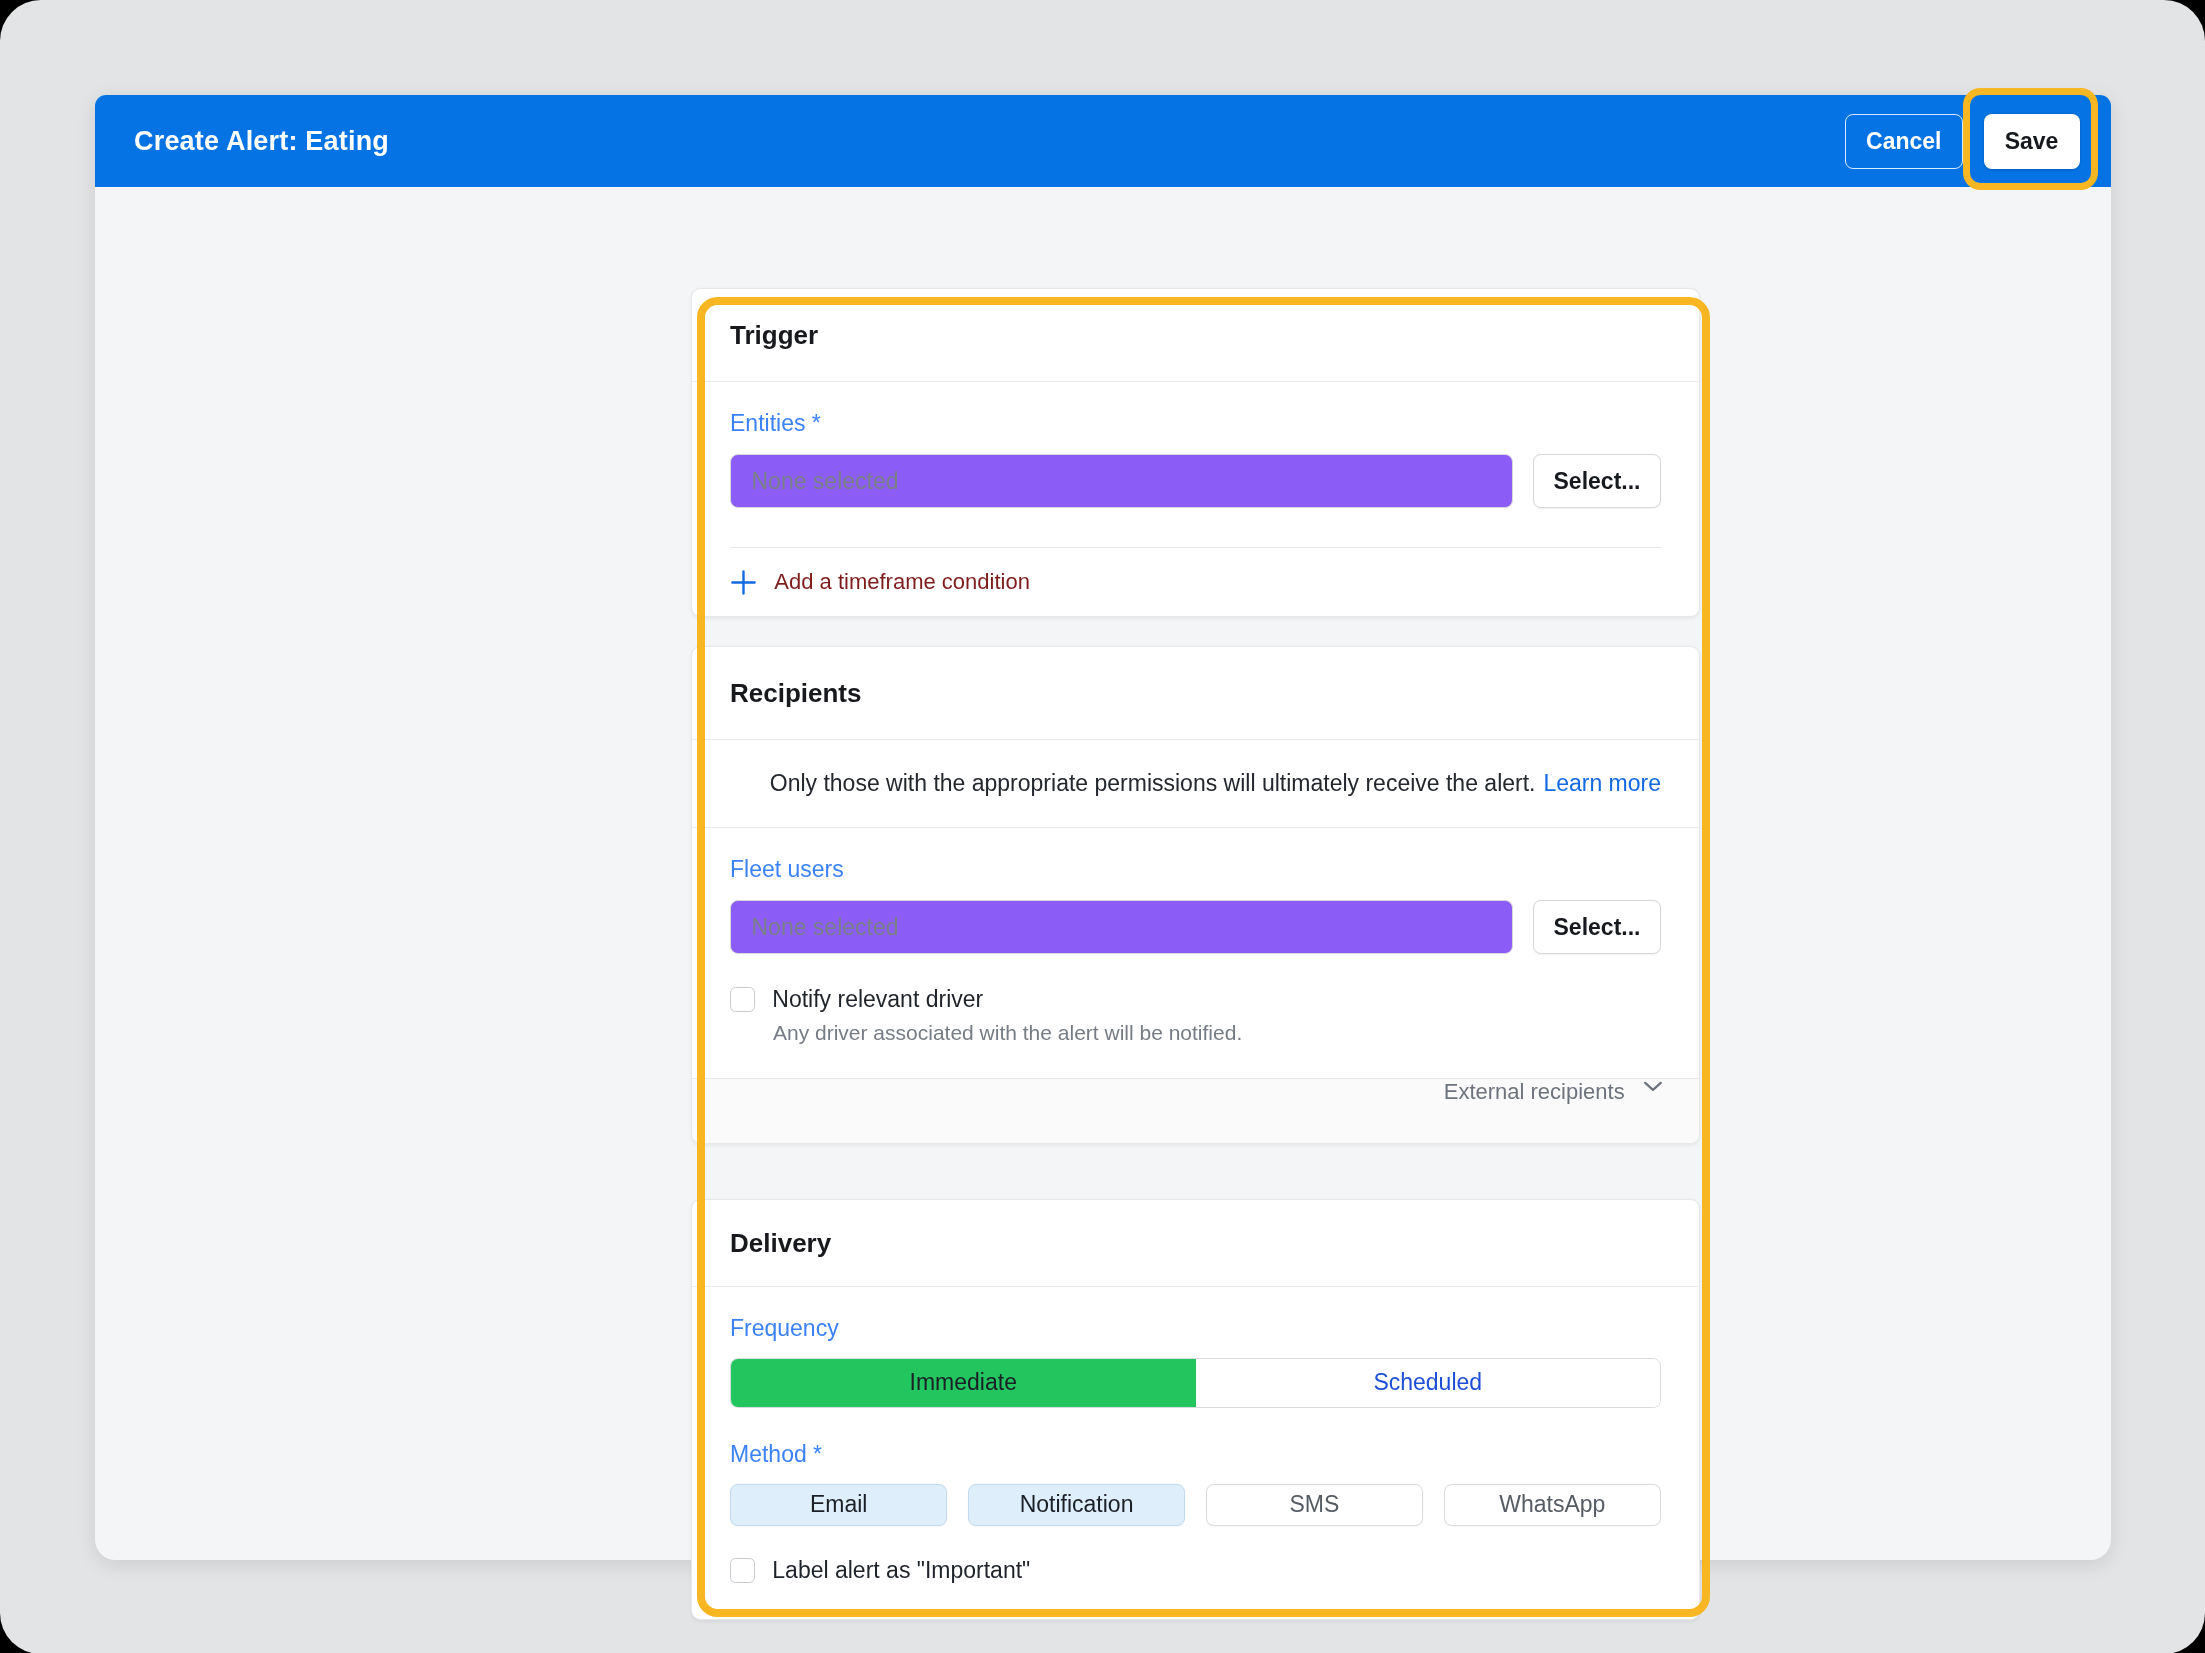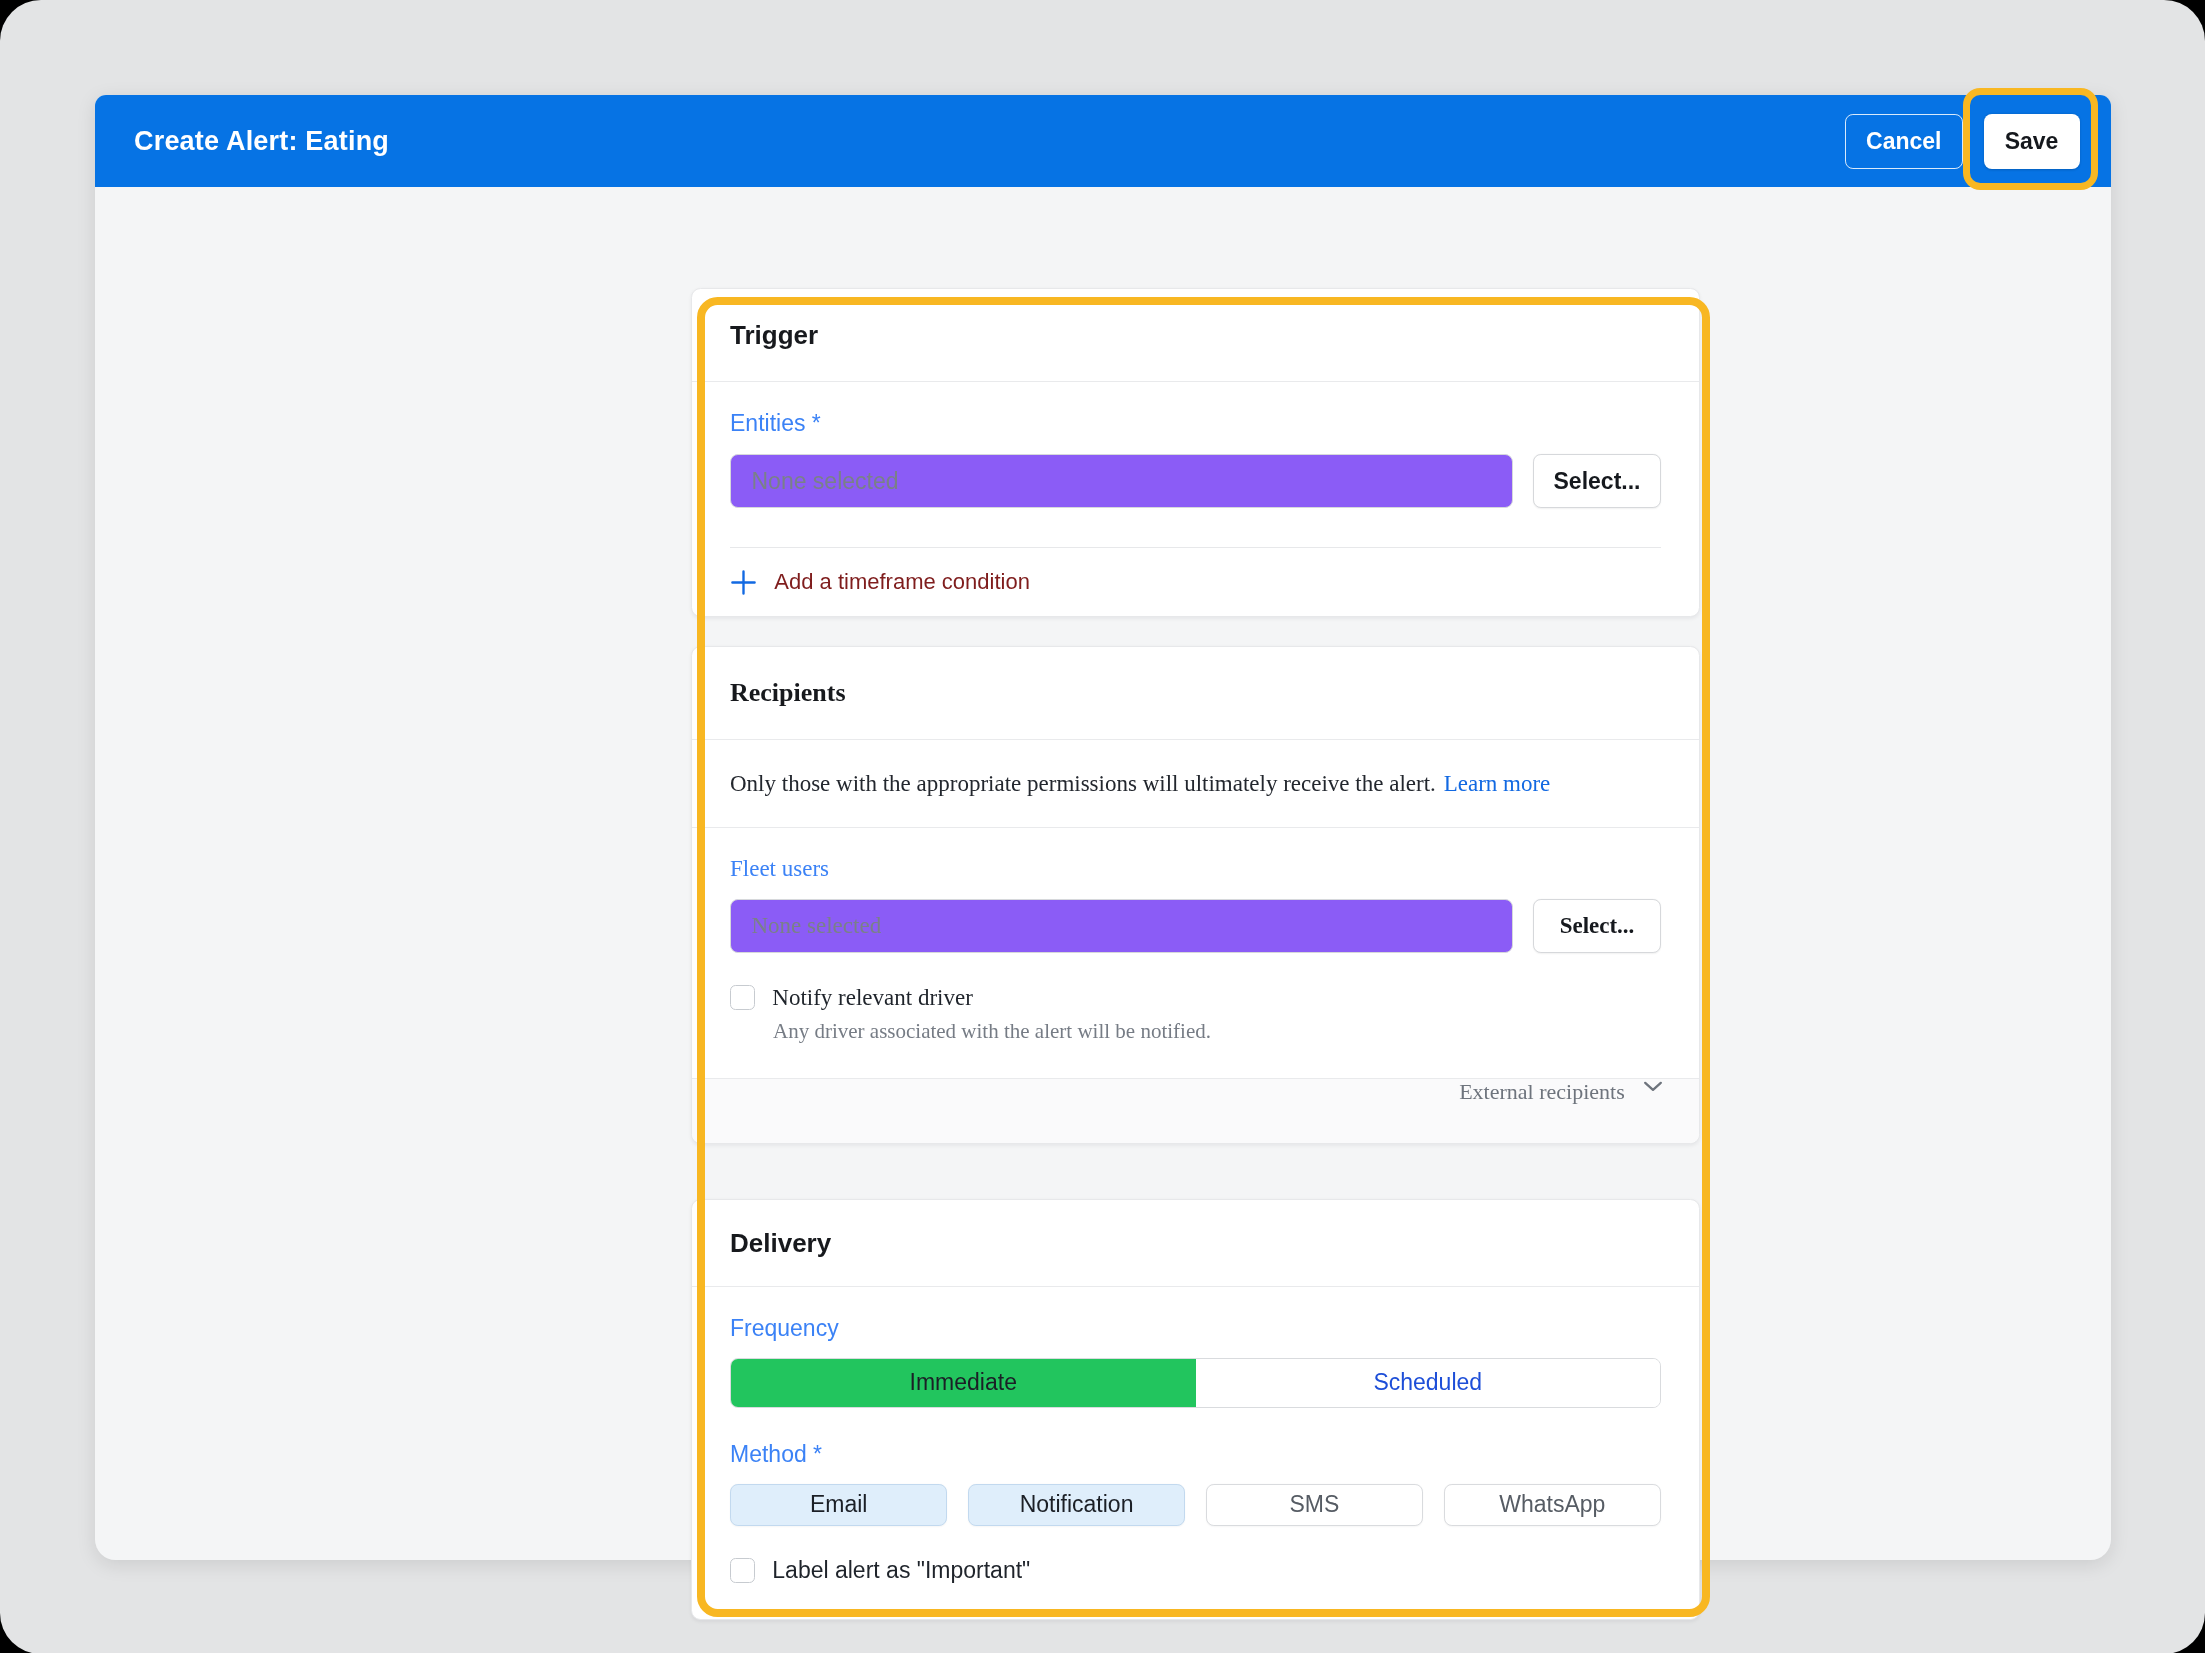--- a/index.html
+++ b/index.html
@@ -37,21 +37,21 @@
   }
 
   
   .column { position:absolute; left:596px; top:193px; width:1009px; }
   .card {
     background:#fff; border:0.8px solid #E7E8EA; border-radius:9.5px;
     box-shadow:0 1.6px 3.9px rgba(20,25,35,.06);
     display:flex; flex-direction:column; overflow:hidden;
   }
   .card-trigger    { height:329px; margin-bottom:29px; }
-  .card-recipients { height:498px; margin-bottom:55px;font-family:Liberation Serif, serif; }
+  .card-recipients { height:498px; margin-bottom:55px; }
   .card-delivery   { height:421px; }
 
   .card-h {
     min-height:93px; flex:0 0 auto; display:flex; align-items:center;
     padding:0 38px; border-bottom:0.8px solid #E9EAEC;
     font-size:26px; font-weight:700; color:#17191D;
   }
   .card-delivery .card-h { min-height:87px; }
 
   .section-body { padding:28px 38px 0; }
@@ -72,21 +72,21 @@
   .inset-divider { border-top:0.8px solid #E7E8EA; margin:39px 38px 0; }
   .link-row {
     display:flex; align-items:center; gap:17.3px; padding:20.5px 38px;
     color:#7f1d1d; font-size:22px; cursor:pointer;
   }
   .link-blue { color:#1269E2; cursor:pointer; text-decoration:none; }
 
   .desc-row {
     min-height:88px; display:flex; align-items:center; padding:0 38px;
     border-bottom:0.8px solid #E9EAEC; font-size:23px; color:#23272E;
-    flex:0 0 auto; flex-wrap:wrap; gap:0 7.9px;
+    flex:0 0 auto; flex-wrap:wrap; gap:0 7.9px;justify-content:flex-end;
   }
 
   .check-row { display:flex; align-items:center; gap:17.3px; margin-top:31.5px; }
   .checkbox {
     width:25px; height:25px; flex:0 0 auto;
     border:1.2px solid #C7CBD0; border-radius:5.5px; background:#fff; cursor:pointer;
   }
   .check-label { font-size:23px; color:#1F242B; cursor:pointer; }
   .help-text { margin:7.9px 0 0 43px; font-size:21px; color:#767C85; }
 

